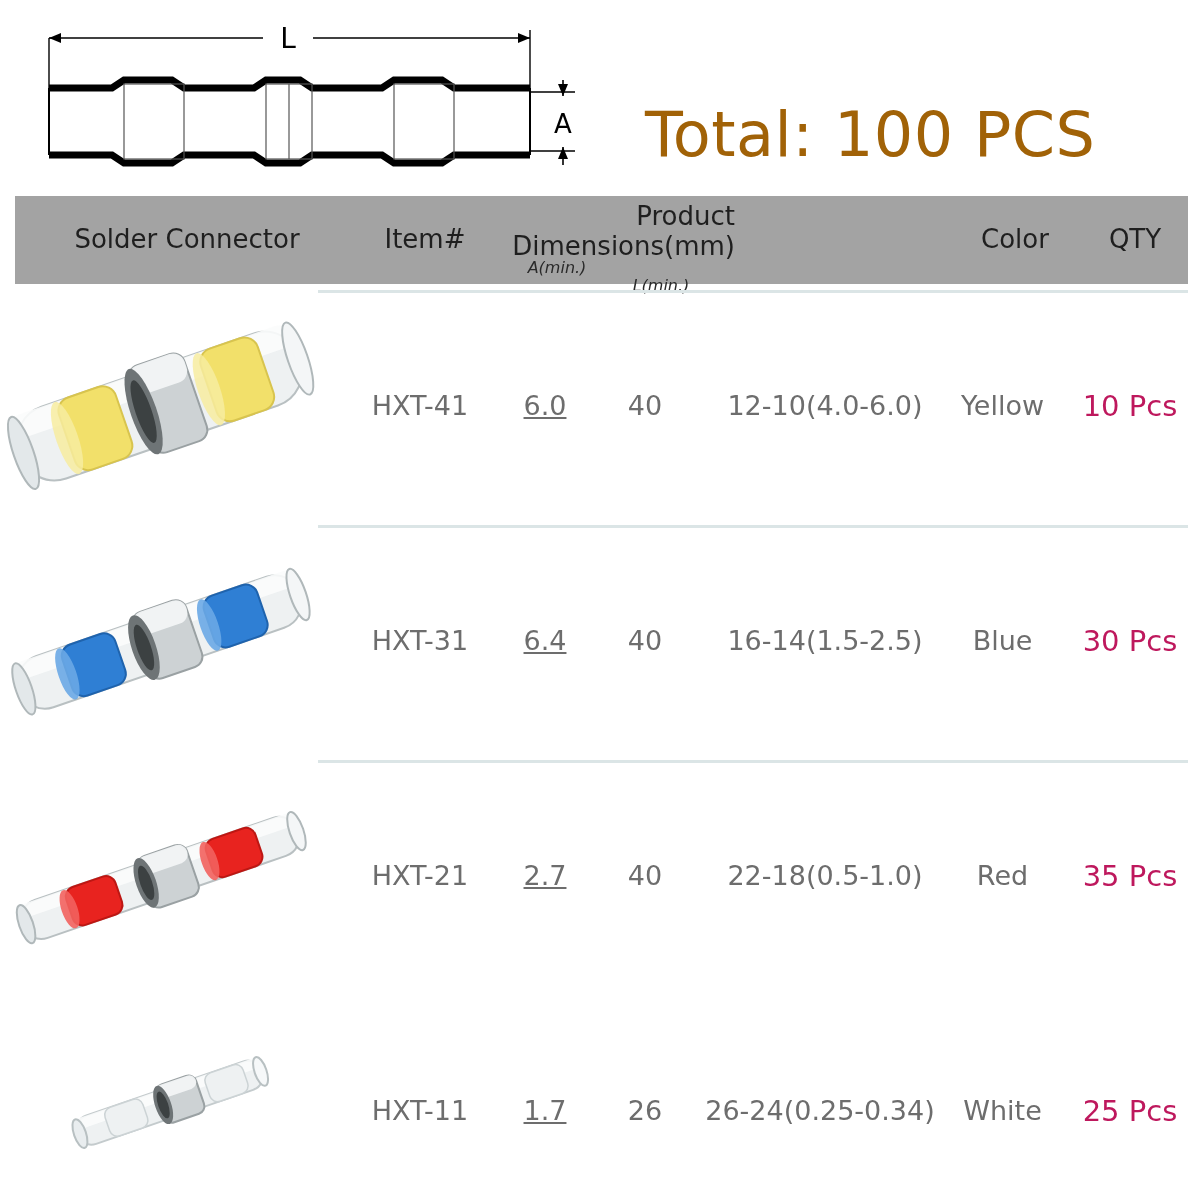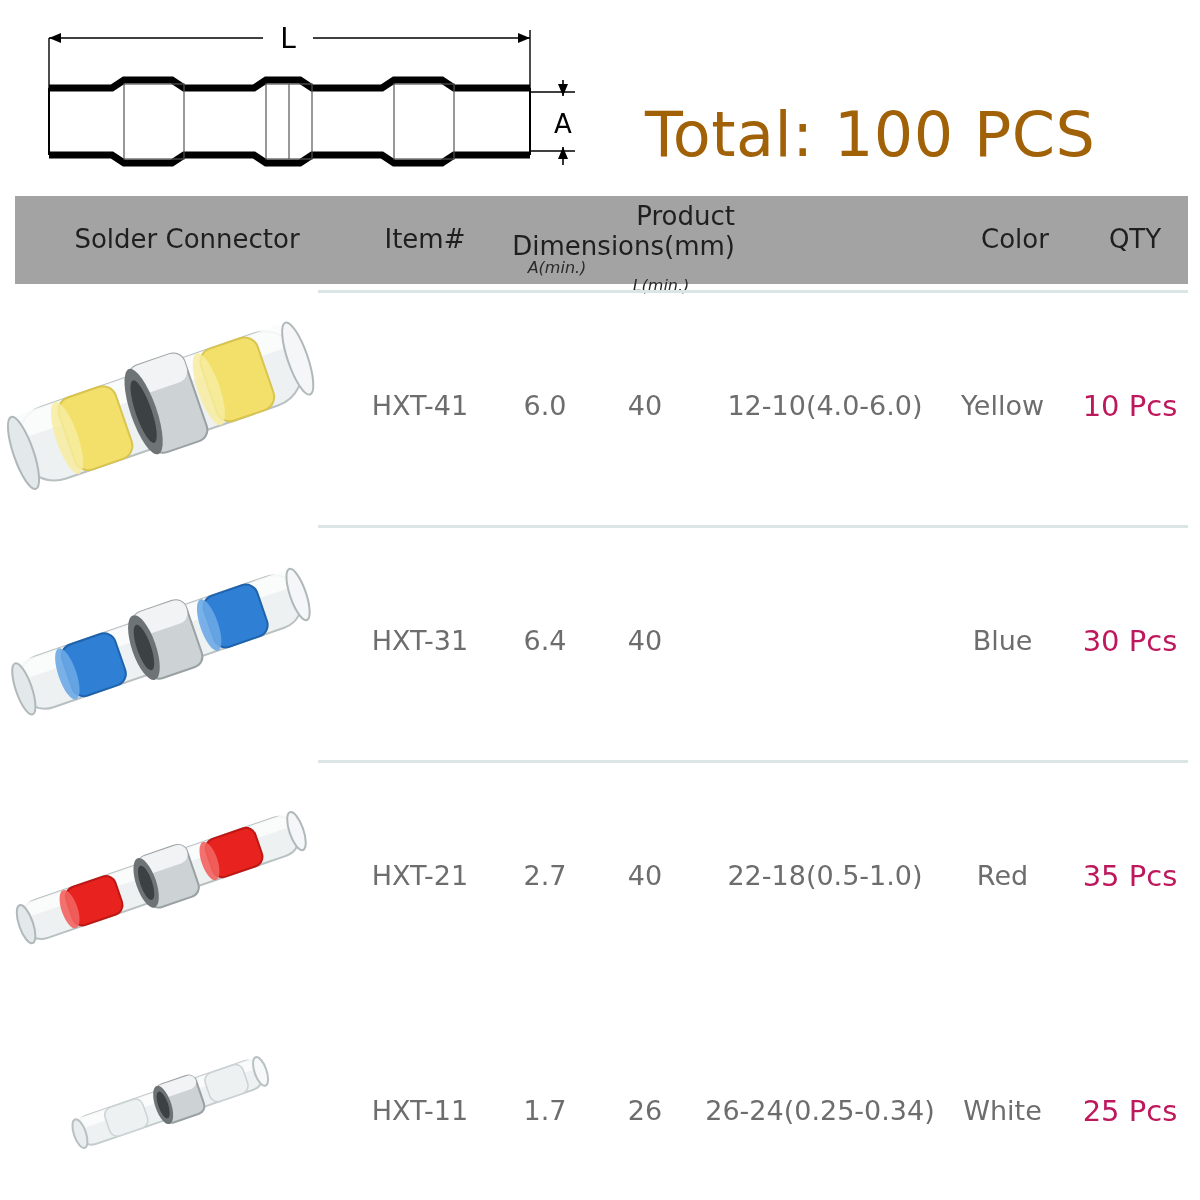--- a/index.html
+++ b/index.html
@@ -98,21 +98,21 @@
     font-size: 27px;
     font-family: "DejaVu Sans", sans-serif;
     white-space: nowrap;
   }
   .cell-qty {
     color: #be185d;
     font-size: 29px;
   }
 
   .c-item  { left: 345px; width: 150px; }
-  .c-a     { left: 495px; width: 100px; }
+  .c-a     { left: 495px; width: 100px; text-decoration: underline; }
   .c-l     { left: 595px; width: 100px; }
   .c-lead  { left: 690px; width: 270px; }
   .c-color { left: 935px; width: 135px; }
   .c-qty   { left: 1060px;width: 140px; }
 
   
   .product-img {
     position: absolute;
     left: 0;
     top: 0;
@@ -225,20 +225,21 @@
       <ellipse cx="143" cy="117" rx="7" ry="24" fill="#3c4142"></ellipse>
       <rect x="212" y="90" width="56" height="54" rx="12" fill="#2f7fd4" stroke="#1f63ad" stroke-width="2"></rect>
       <ellipse cx="212" cy="117" rx="9" ry="27" fill="#6aa9e6" opacity="0.9"></ellipse>
       <ellipse cx="306" cy="117" rx="8" ry="27" fill="#f4f6f7" stroke="#b0b8ba" stroke-width="2"></ellipse>
     </g>
   </svg>
   <div class="row-divider"></div>
   <div class="cell c-item" style="top:100px">HXT-31</div>
   <div class="cell c-a" style="top:100px">6.4</div>
   <div class="cell c-l" style="top:100px">40</div>
+  <div class="cell c-lead" style="top:100px">16-14(1.5-2.5)</div>
   <div class="cell c-color" style="top:100px">Blue</div>
   <div class="cell c-qty cell-qty" style="top:99px">30 Pcs</div>
 </div>
 
 <div class="row" id="row-2">
   <svg class="product-img" viewBox="0 0 320 235">
     <g transform="rotate(-19 160 117)">
       <rect x="14" y="98" width="292" height="40" rx="20" fill="#eef1f2" stroke="#b9c0c2" stroke-width="2"></rect>
       <rect x="14" y="98" width="292" height="14" rx="7" fill="#fbfcfc" opacity="0.9"></rect>
       <ellipse cx="18" cy="118" rx="7" ry="20" fill="#e3e8ea" stroke="#b0b8ba" stroke-width="2"></ellipse>

